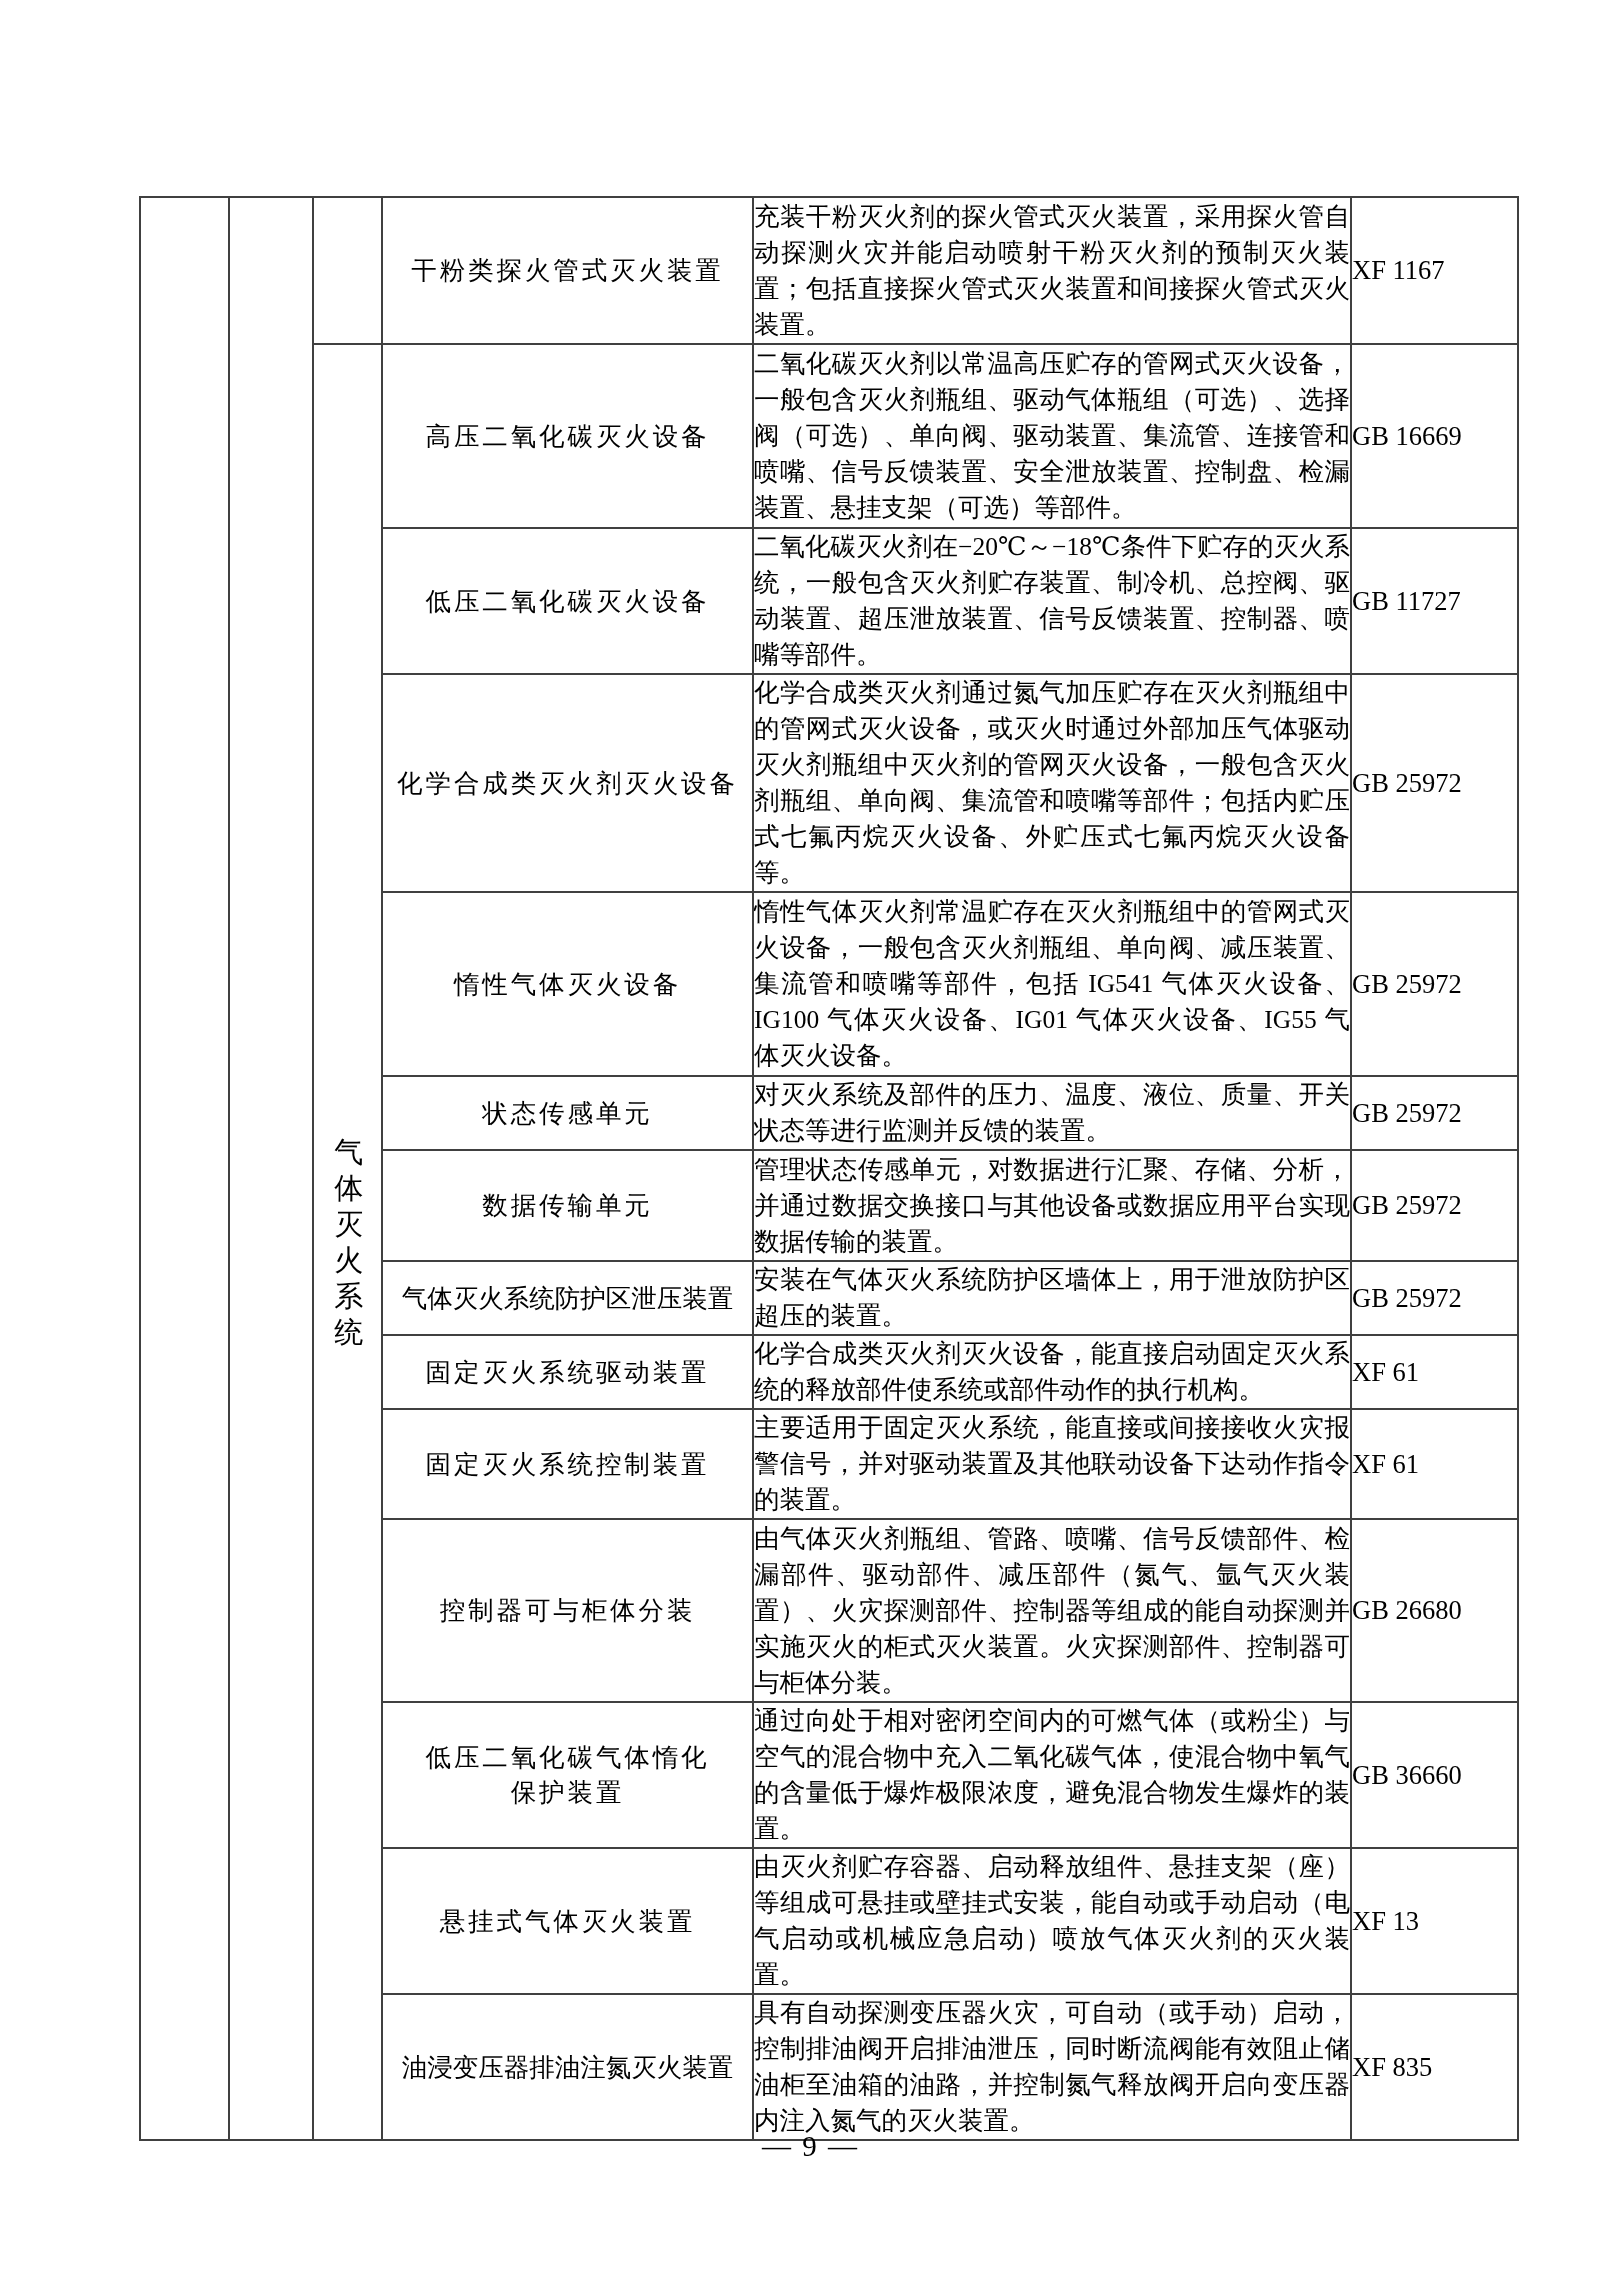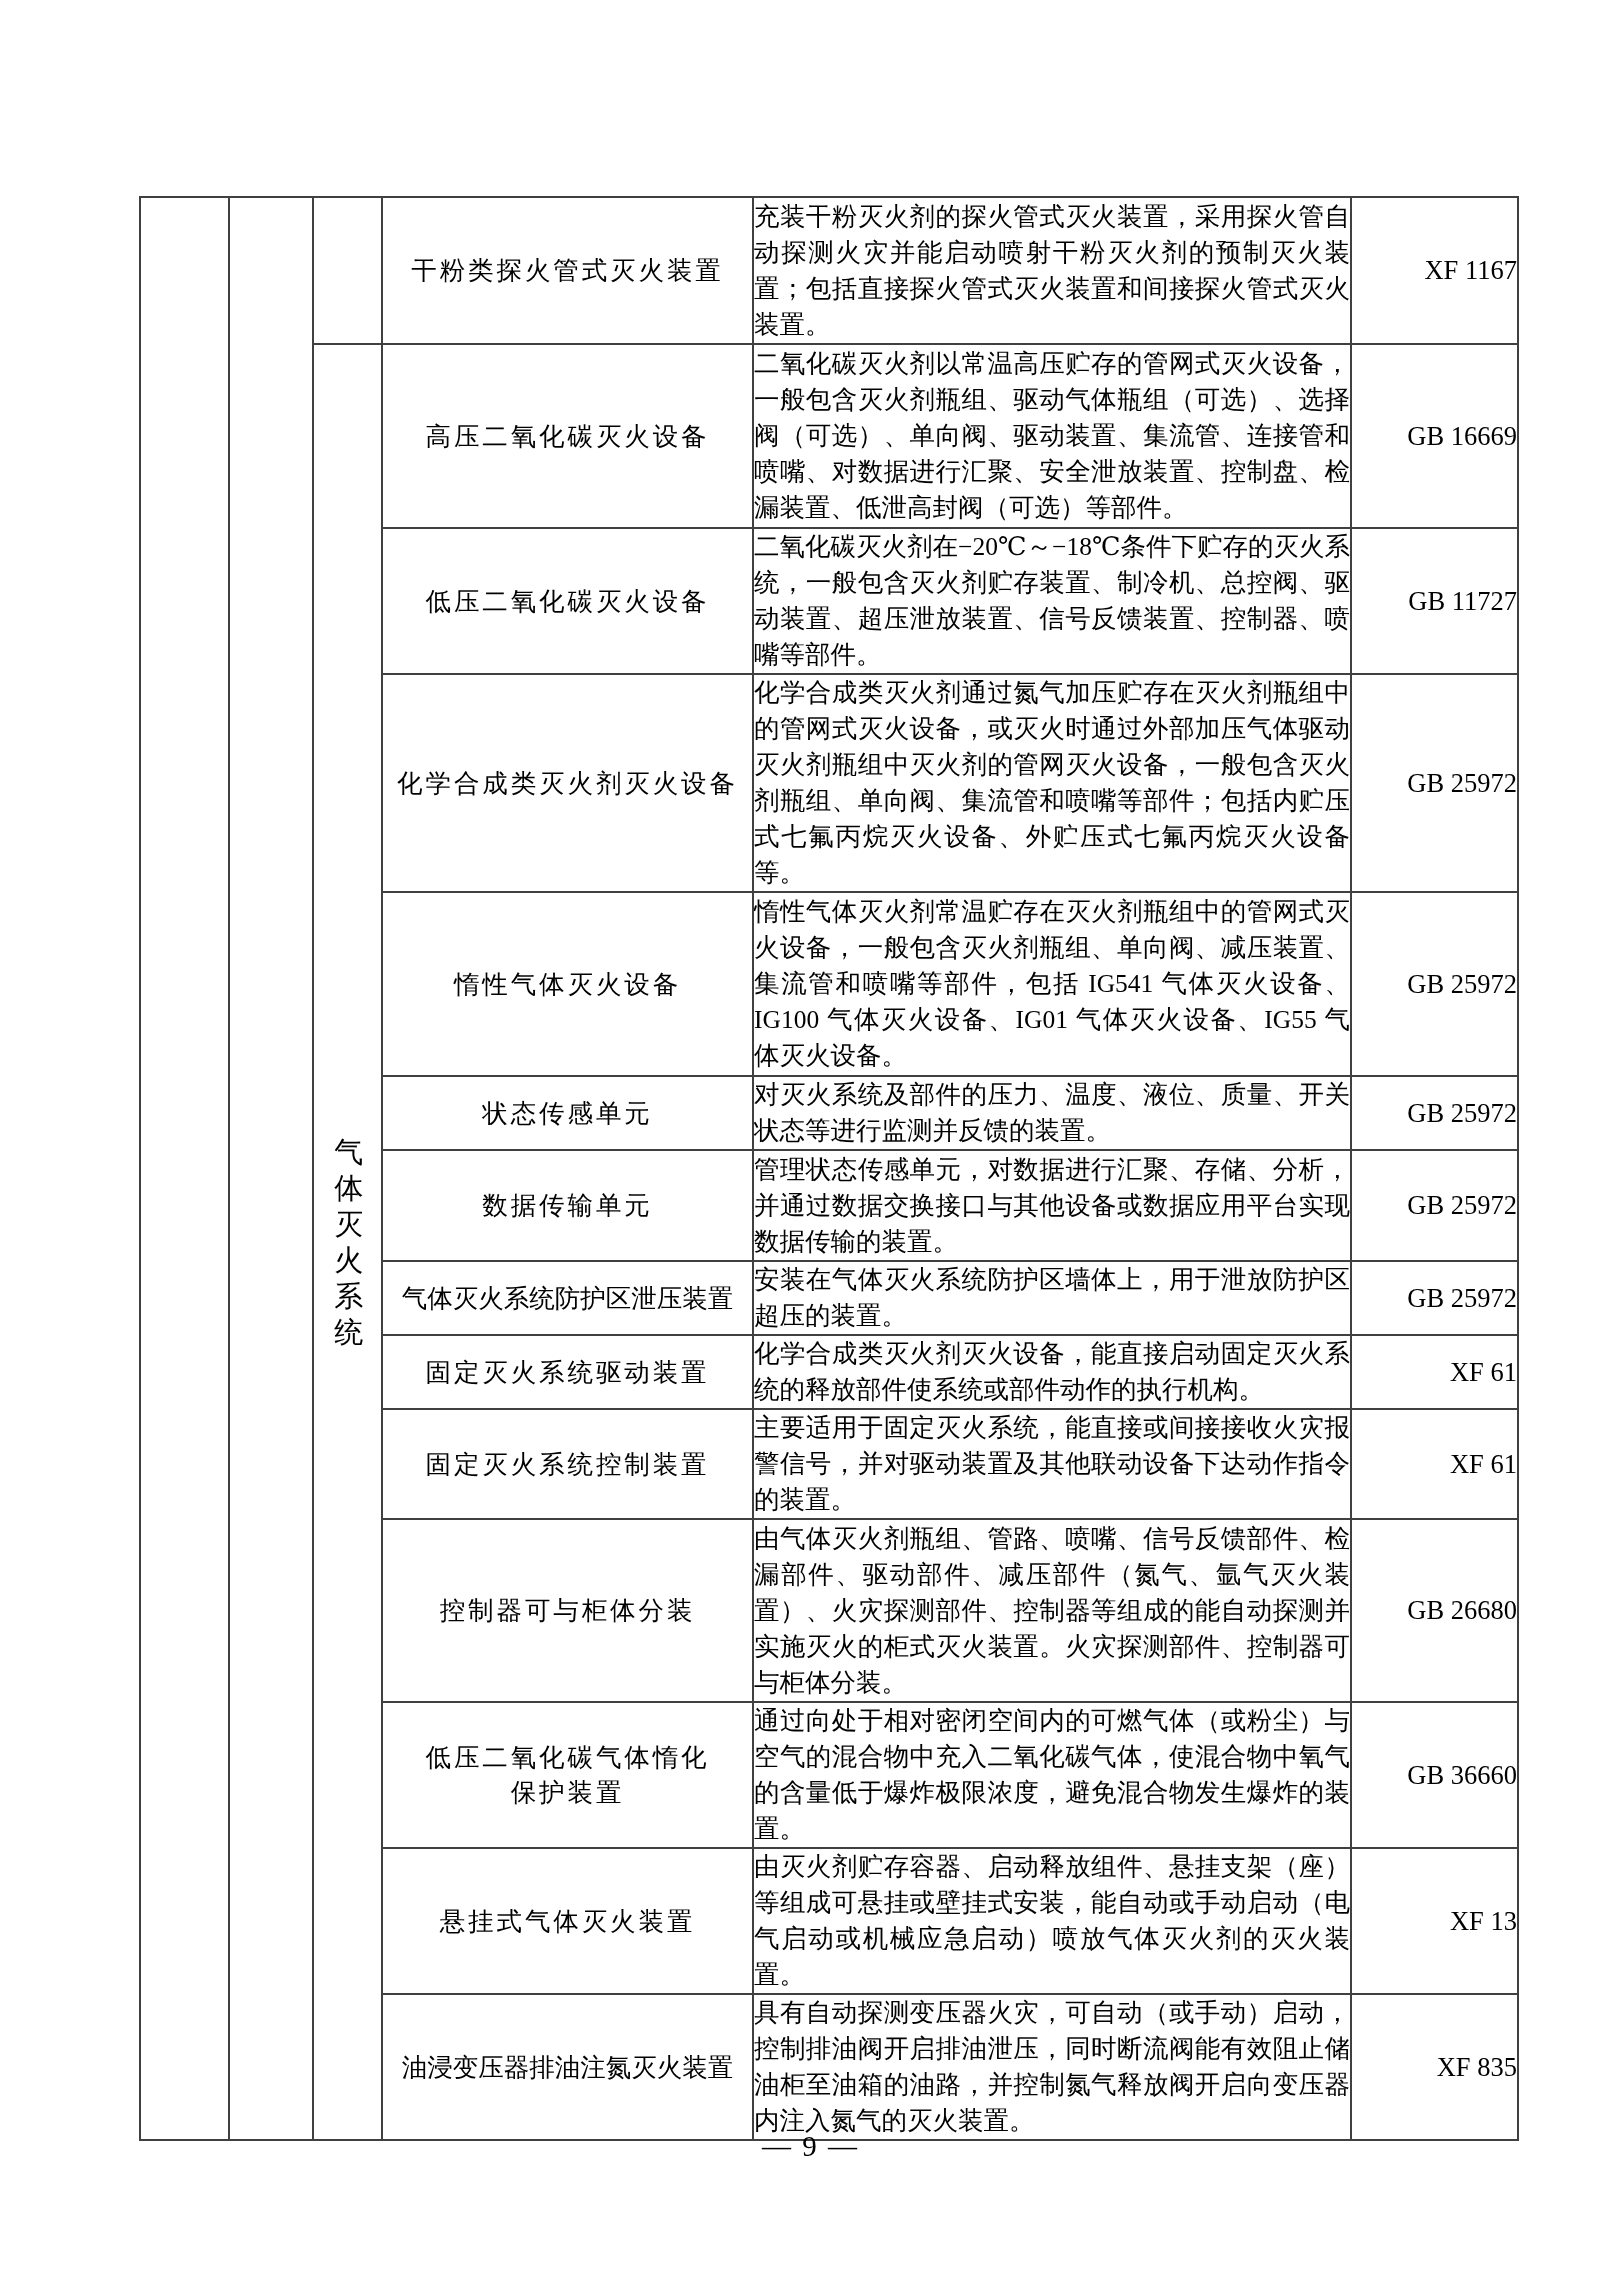--- a/index.html
+++ b/index.html
@@ -33,21 +33,21 @@
   }
   td.name-cell.tight { letter-spacing:0; }
   td.desc-cell {
     font-size:25.5px;
     line-height:36px;
     text-align:justify;
     text-justify:inter-ideograph;
     padding:1px 5.9px;
   }
   td.std-cell {
-    text-align:right;
+    text-align:left;
     font-size:26.5px;
   }
   .vlabel {
     width:26.5px;
     margin:0 auto;
     font-size:29px;
     line-height:36px;
     word-break:break-all;
     text-align:center;
   }
@@ -81,21 +81,21 @@
         <td class="name-cell">干粉类探火管式灭火装置</td>
         <td class="desc-cell">充装干粉灭火剂的探火管式灭火装置，采用探火管自动探测火灾并能启动喷射干粉灭火剂的预制灭火装置；包括直接探火管式灭火装置和间接探火管式灭火装置。</td>
         <td class="std-cell">XF 1167</td>
       </tr>
 
       <tr style="height:184px">
         <td rowspan="13">
           <div class="vlabel">气体灭火系统</div>
         </td>
         <td class="name-cell">高压二氧化碳灭火设备</td>
-        <td class="desc-cell">二氧化碳灭火剂以常温高压贮存的管网式灭火设备，一般包含灭火剂瓶组、驱动气体瓶组（可选）、选择阀（可选）、单向阀、驱动装置、集流管、连接管和喷嘴、对数据进行汇聚、安全泄放装置、控制盘、检漏装置、低泄高封阀（可选）等部件。</td>
+        <td class="desc-cell">二氧化碳灭火剂以常温高压贮存的管网式灭火设备，一般包含灭火剂瓶组、驱动气体瓶组（可选）、选择阀（可选）、单向阀、驱动装置、集流管、连接管和喷嘴、信号反馈装置、安全泄放装置、控制盘、检漏装置、悬挂支架（可选）等部件。</td>
         <td class="std-cell">GB 16669</td>
       </tr>
 
       <tr style="height:143px">
         <td class="name-cell">低压二氧化碳灭火设备</td>
         <td class="desc-cell">二氧化碳灭火剂在−20℃～−18℃条件下贮存的灭火系统，一般包含灭火剂贮存装置、制冷机、总控阀、驱动装置、超压泄放装置、信号反馈装置、控制器、喷嘴等部件。</td>
         <td class="std-cell">GB 11727</td>
       </tr>
 
       <tr style="height:179px">

